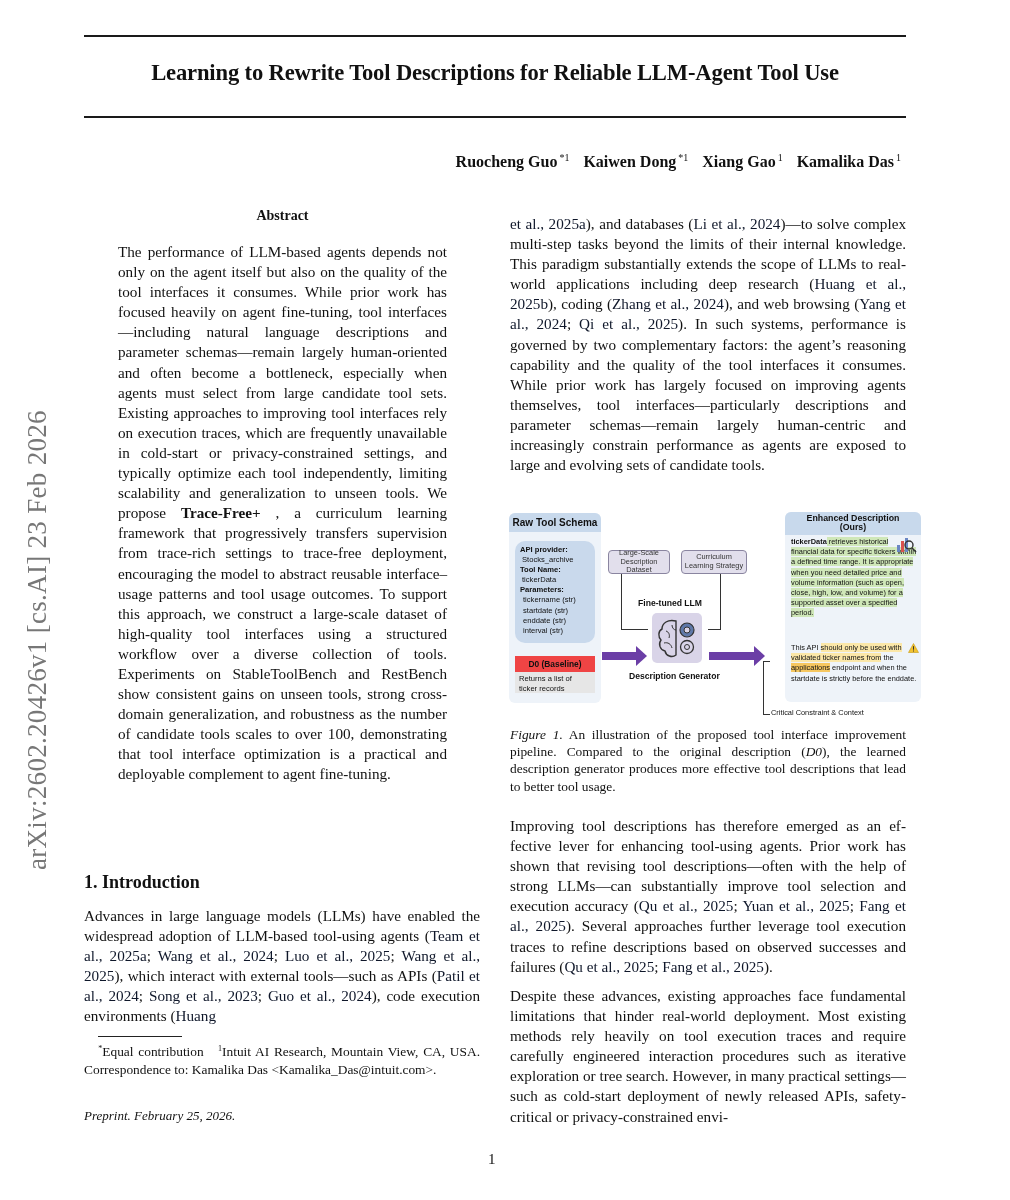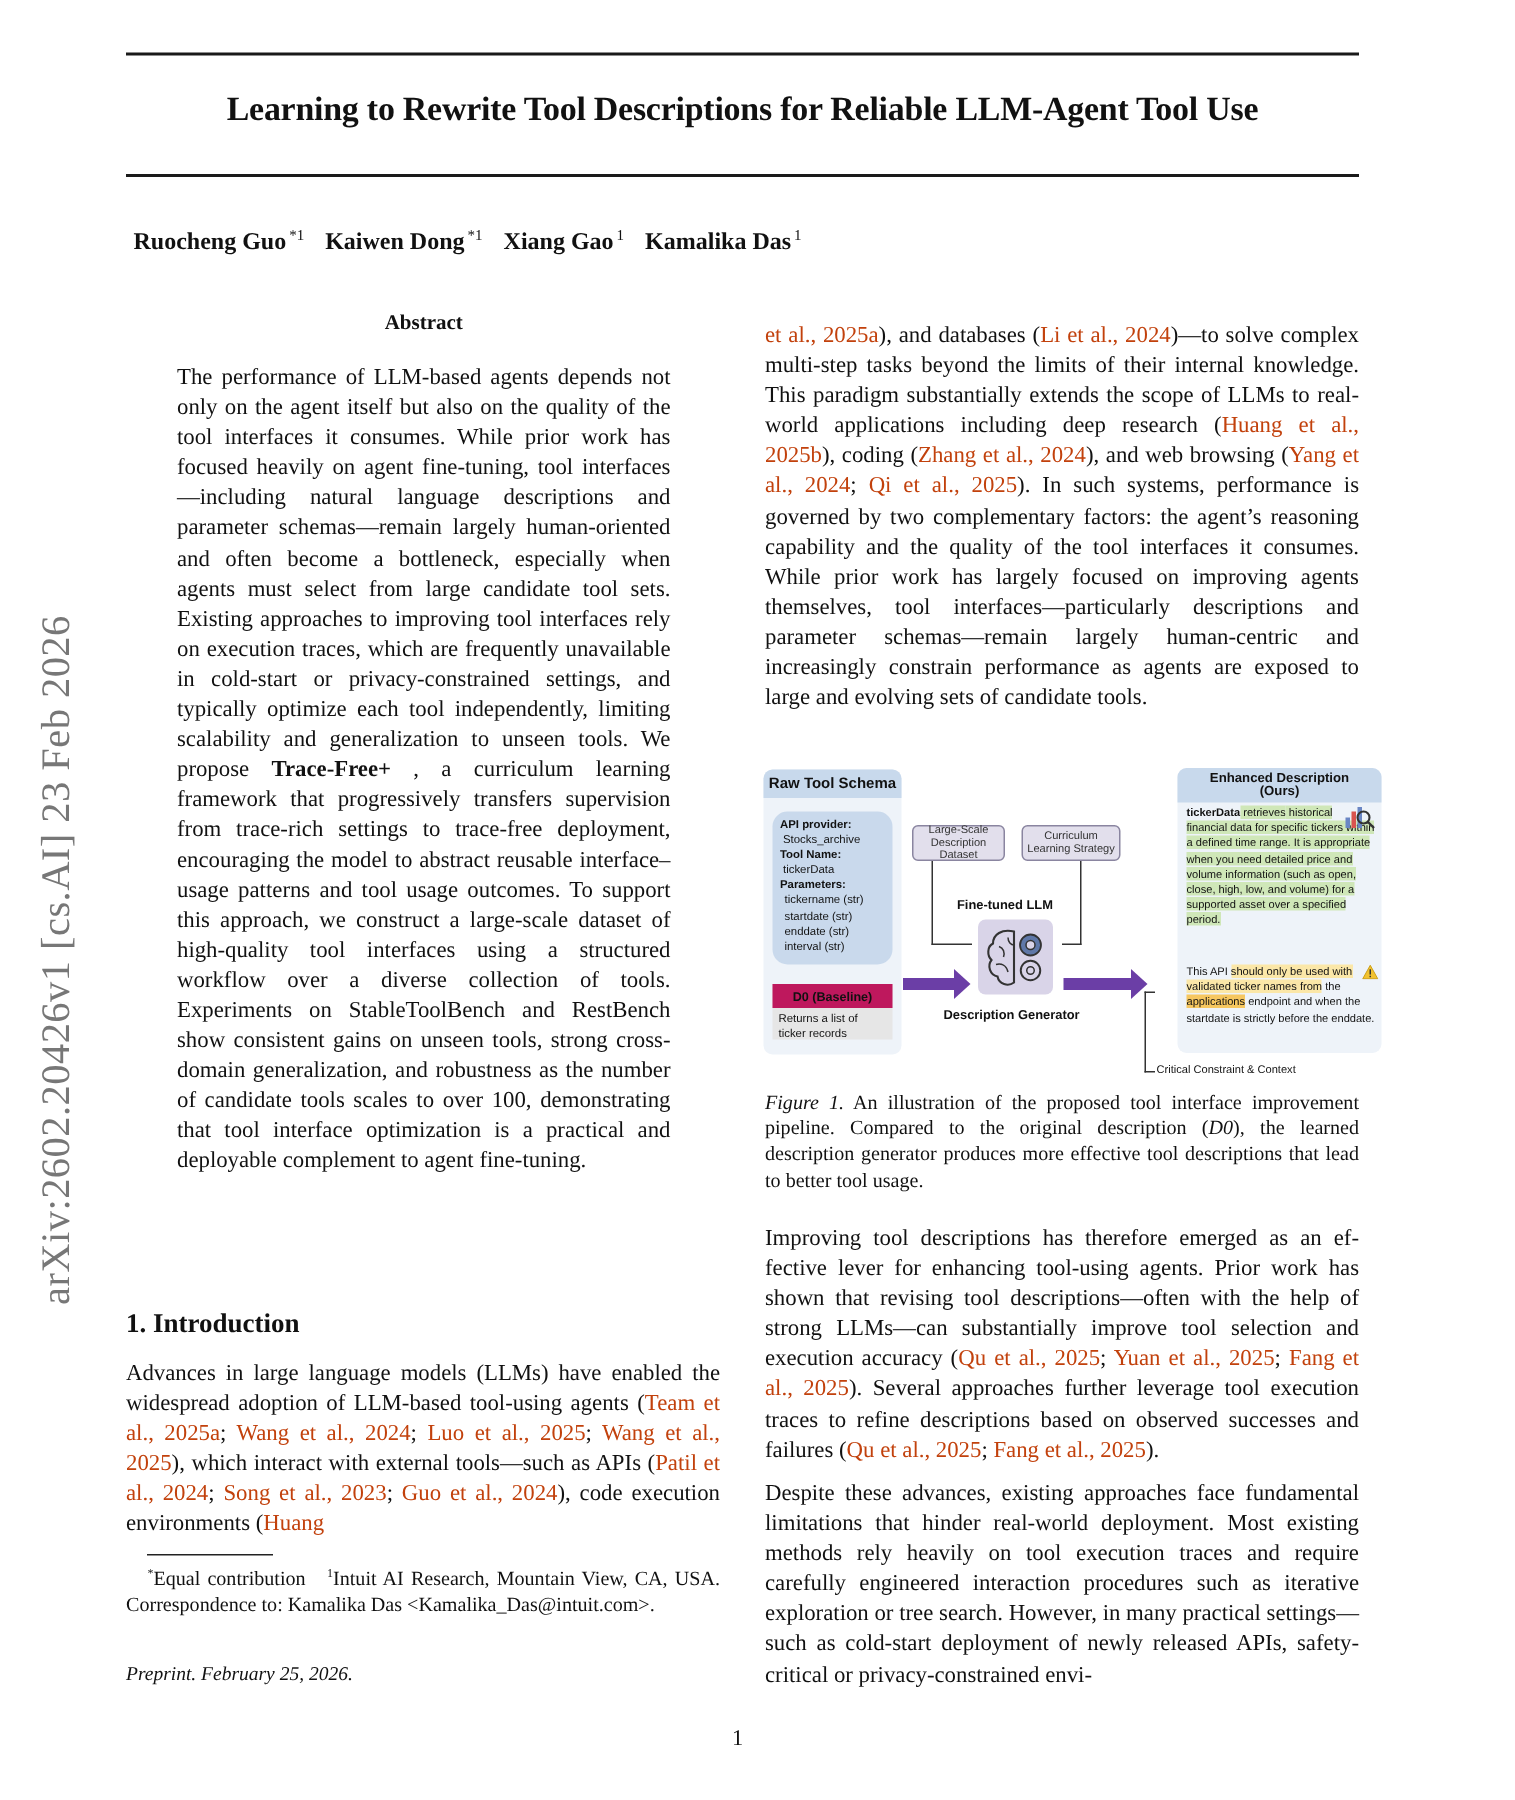--- a/index.html
+++ b/index.html
@@ -8,41 +8,41 @@
       font-family: "Liberation Serif", "DejaVu Serif", serif; color: #111;
     }
     .rule { position: absolute; left: 84px; width: 822px; height: 2px; background: #1a1a1a; }
     .rule.top { top: 35px; }
     .rule.bottom { top: 116px; }
     .title {
       position: absolute; left: 84px; width: 822px; top: 60px; text-align: center;
       font-weight: bold; font-size: 22.6px; letter-spacing: -0.15px;
     }
     .authors {
-      position: absolute; left: 84px; width: 822px; top: 152px; text-align: left;
+      position: absolute; left: 84px; width: 822px; top: 152px; text-align: right;
       font-weight: bold; font-size: 16px;
     }
     .authors .author { margin: 0 5px; }
     .authors sup { font-weight: normal; font-size: 10px; margin-left: 2px; }
     .arxiv {
       position: absolute; left: 22px; top: 870px; transform-origin: 0 0; transform: rotate(-90deg);
       font-size: 27px; color: #777; white-space: nowrap; letter-spacing: 0.3px;
     }
     .col { position: absolute; font-size: 15.2px; line-height: 20.1px; text-align: justify; }
     .col.left { left: 84px; width: 396px; }
     .col.right { left: 510px; width: 396px; }
     .abstract-head {
       position: absolute; left: 118px; width: 329px; top: 208px; text-align: center;
       font-weight: bold; font-size: 14px;
     }
     .abstract-body {
       position: absolute; left: 118px; width: 329px; top: 242px;
       font-size: 15.2px; line-height: 20.1px; text-align: justify; hyphens: manual;
     }
-    .cite { color: #c2410c; }
+    .cite { color: #0f172a; }
     .sec-head {
       position: absolute; left: 84px; top: 872px; font-weight: bold; font-size: 18px;
     }
     .intro-p { top: 906px; }
     .footnote-rule { position: absolute; left: 98px; top: 1036px; width: 84px; height: 1px; background: #222; }
     .footnote {
       position: absolute; left: 84px; width: 396px; top: 1040px;
       font-size: 13.4px; line-height: 17.2px; text-align: justify;
     }
     .footnote sup { font-size: 8px; }
@@ -73,21 +73,21 @@
       background: #c9d9ec; border-radius: 10px; font-size: 7.6px; line-height: 10.1px; padding: 4px 5px;
       box-sizing: border-box;
     }
     .schema-box .k { font-weight: bold; }
     .schema-box .v { padding-left: 2px; }
     .schema-box .p { padding-left: 3px; }
     .d0 {
       position: absolute; left: 6px; top: 143px; width: 80px; height: 37px; background: #e6e6e6;
       font-size: 7.6px; box-sizing: border-box;
     }
-    .d0 .h { background: #be185d; font-weight: bold; text-align: center; padding: 3px 0; font-size: 8.4px; }
+    .d0 .h { background: #ef4444; font-weight: bold; text-align: center; padding: 3px 0; font-size: 8.4px; }
     .d0 .b { padding: 2px 4px; line-height: 10px; }
     .src-box {
       position: absolute; top: 45px; height: 24px; background: #e2dfec; border: 1px solid #8a85a0;
       border-radius: 4px; font-size: 7.4px; line-height: 8.6px; text-align: center; box-sizing: border-box;
       display: flex; align-items: center; justify-content: center; color: #333;
     }
     .src-box.ds { left: 103px; width: 62px; }
     .src-box.cl { left: 176px; width: 66px; }
     .ft-label { position: absolute; left: 133px; top: 93px; font-weight: bold; font-size: 8.6px; }
     .llm-icon {

